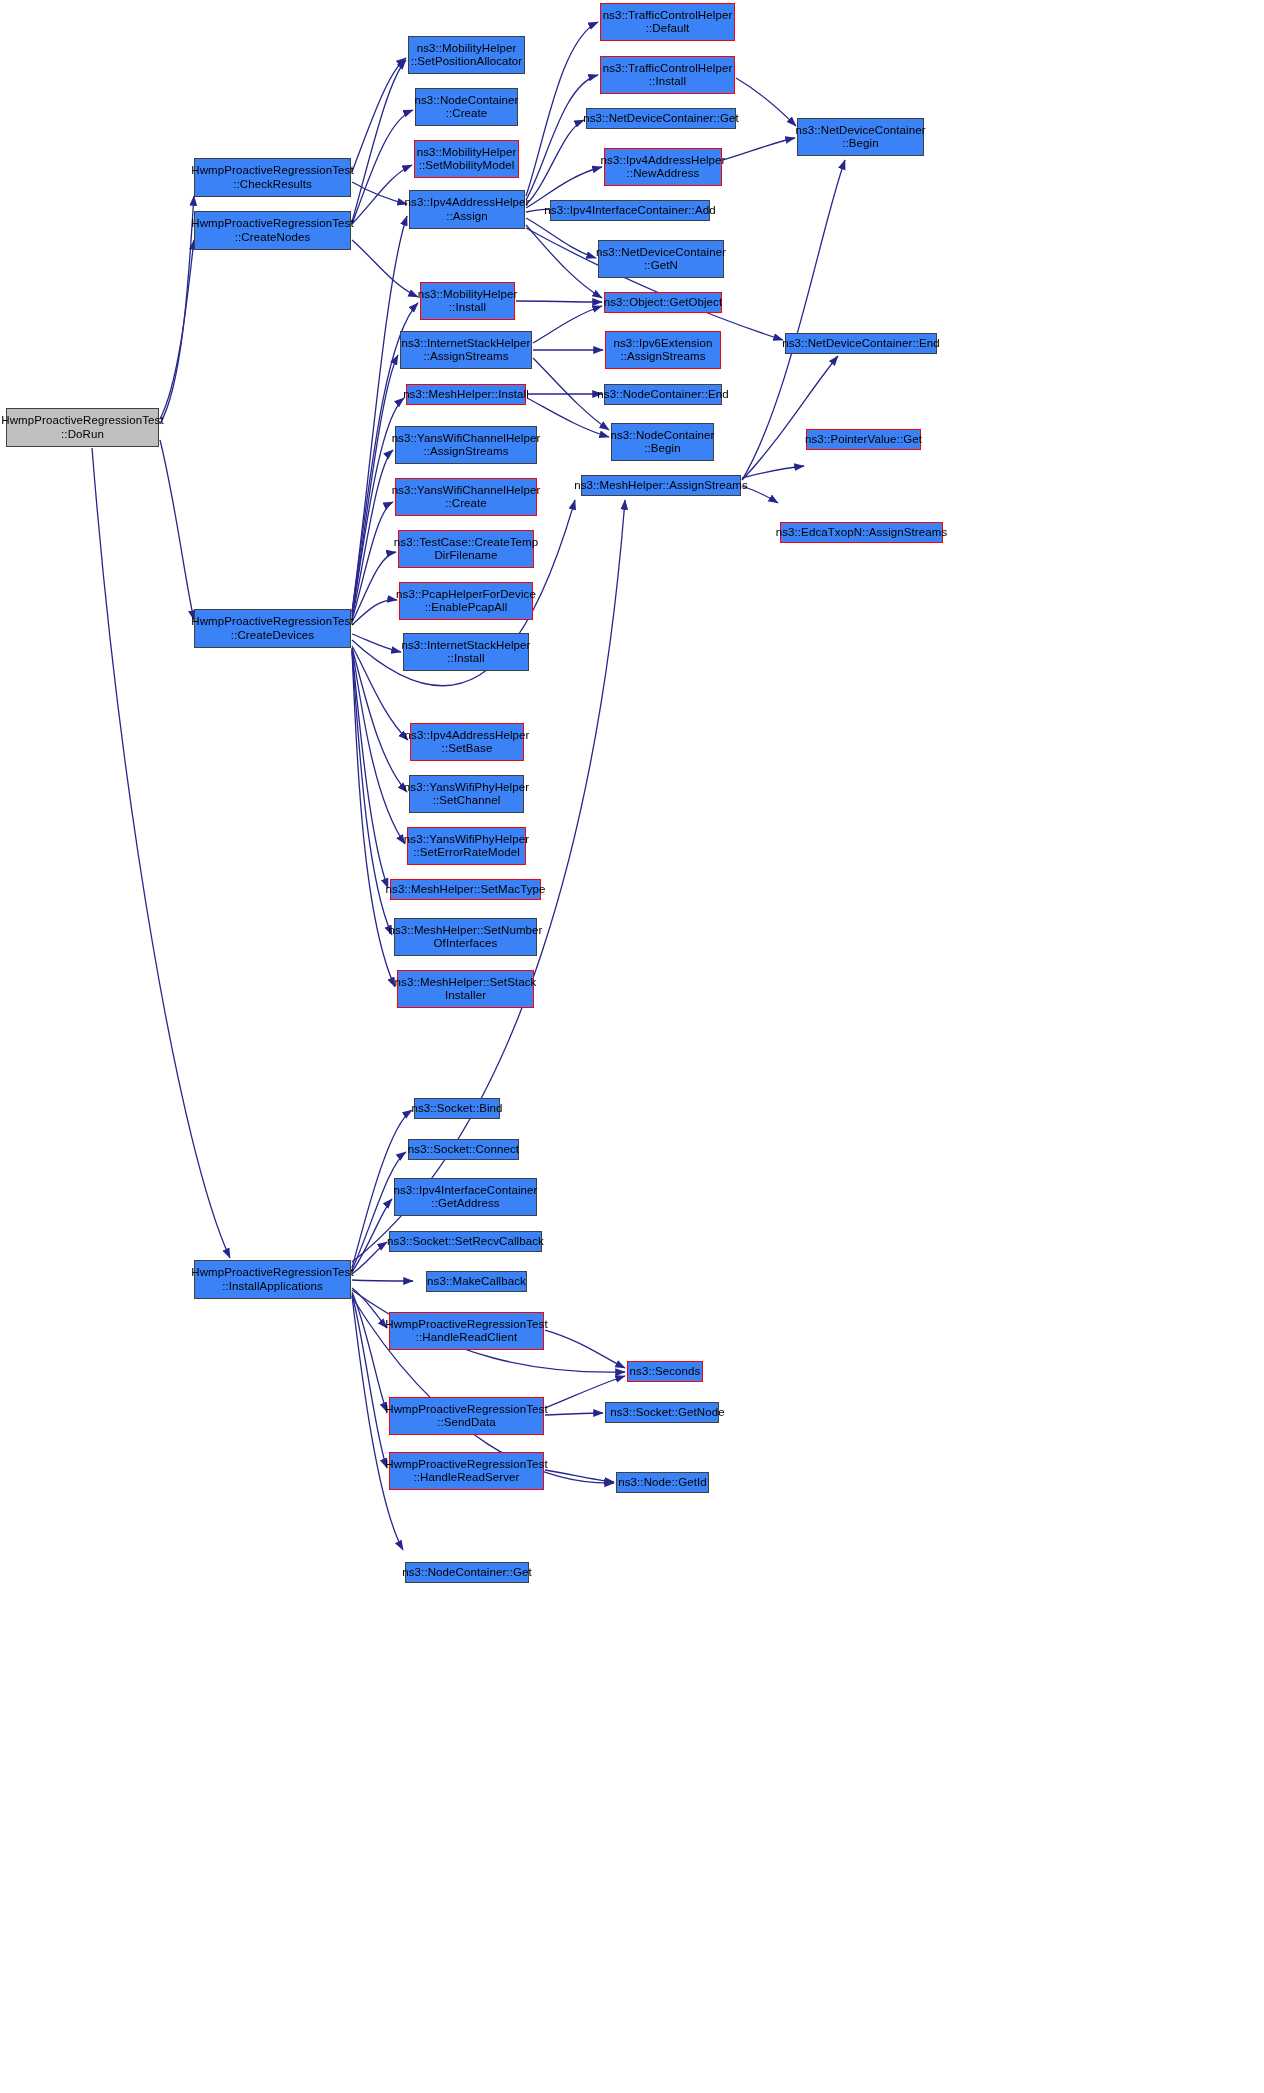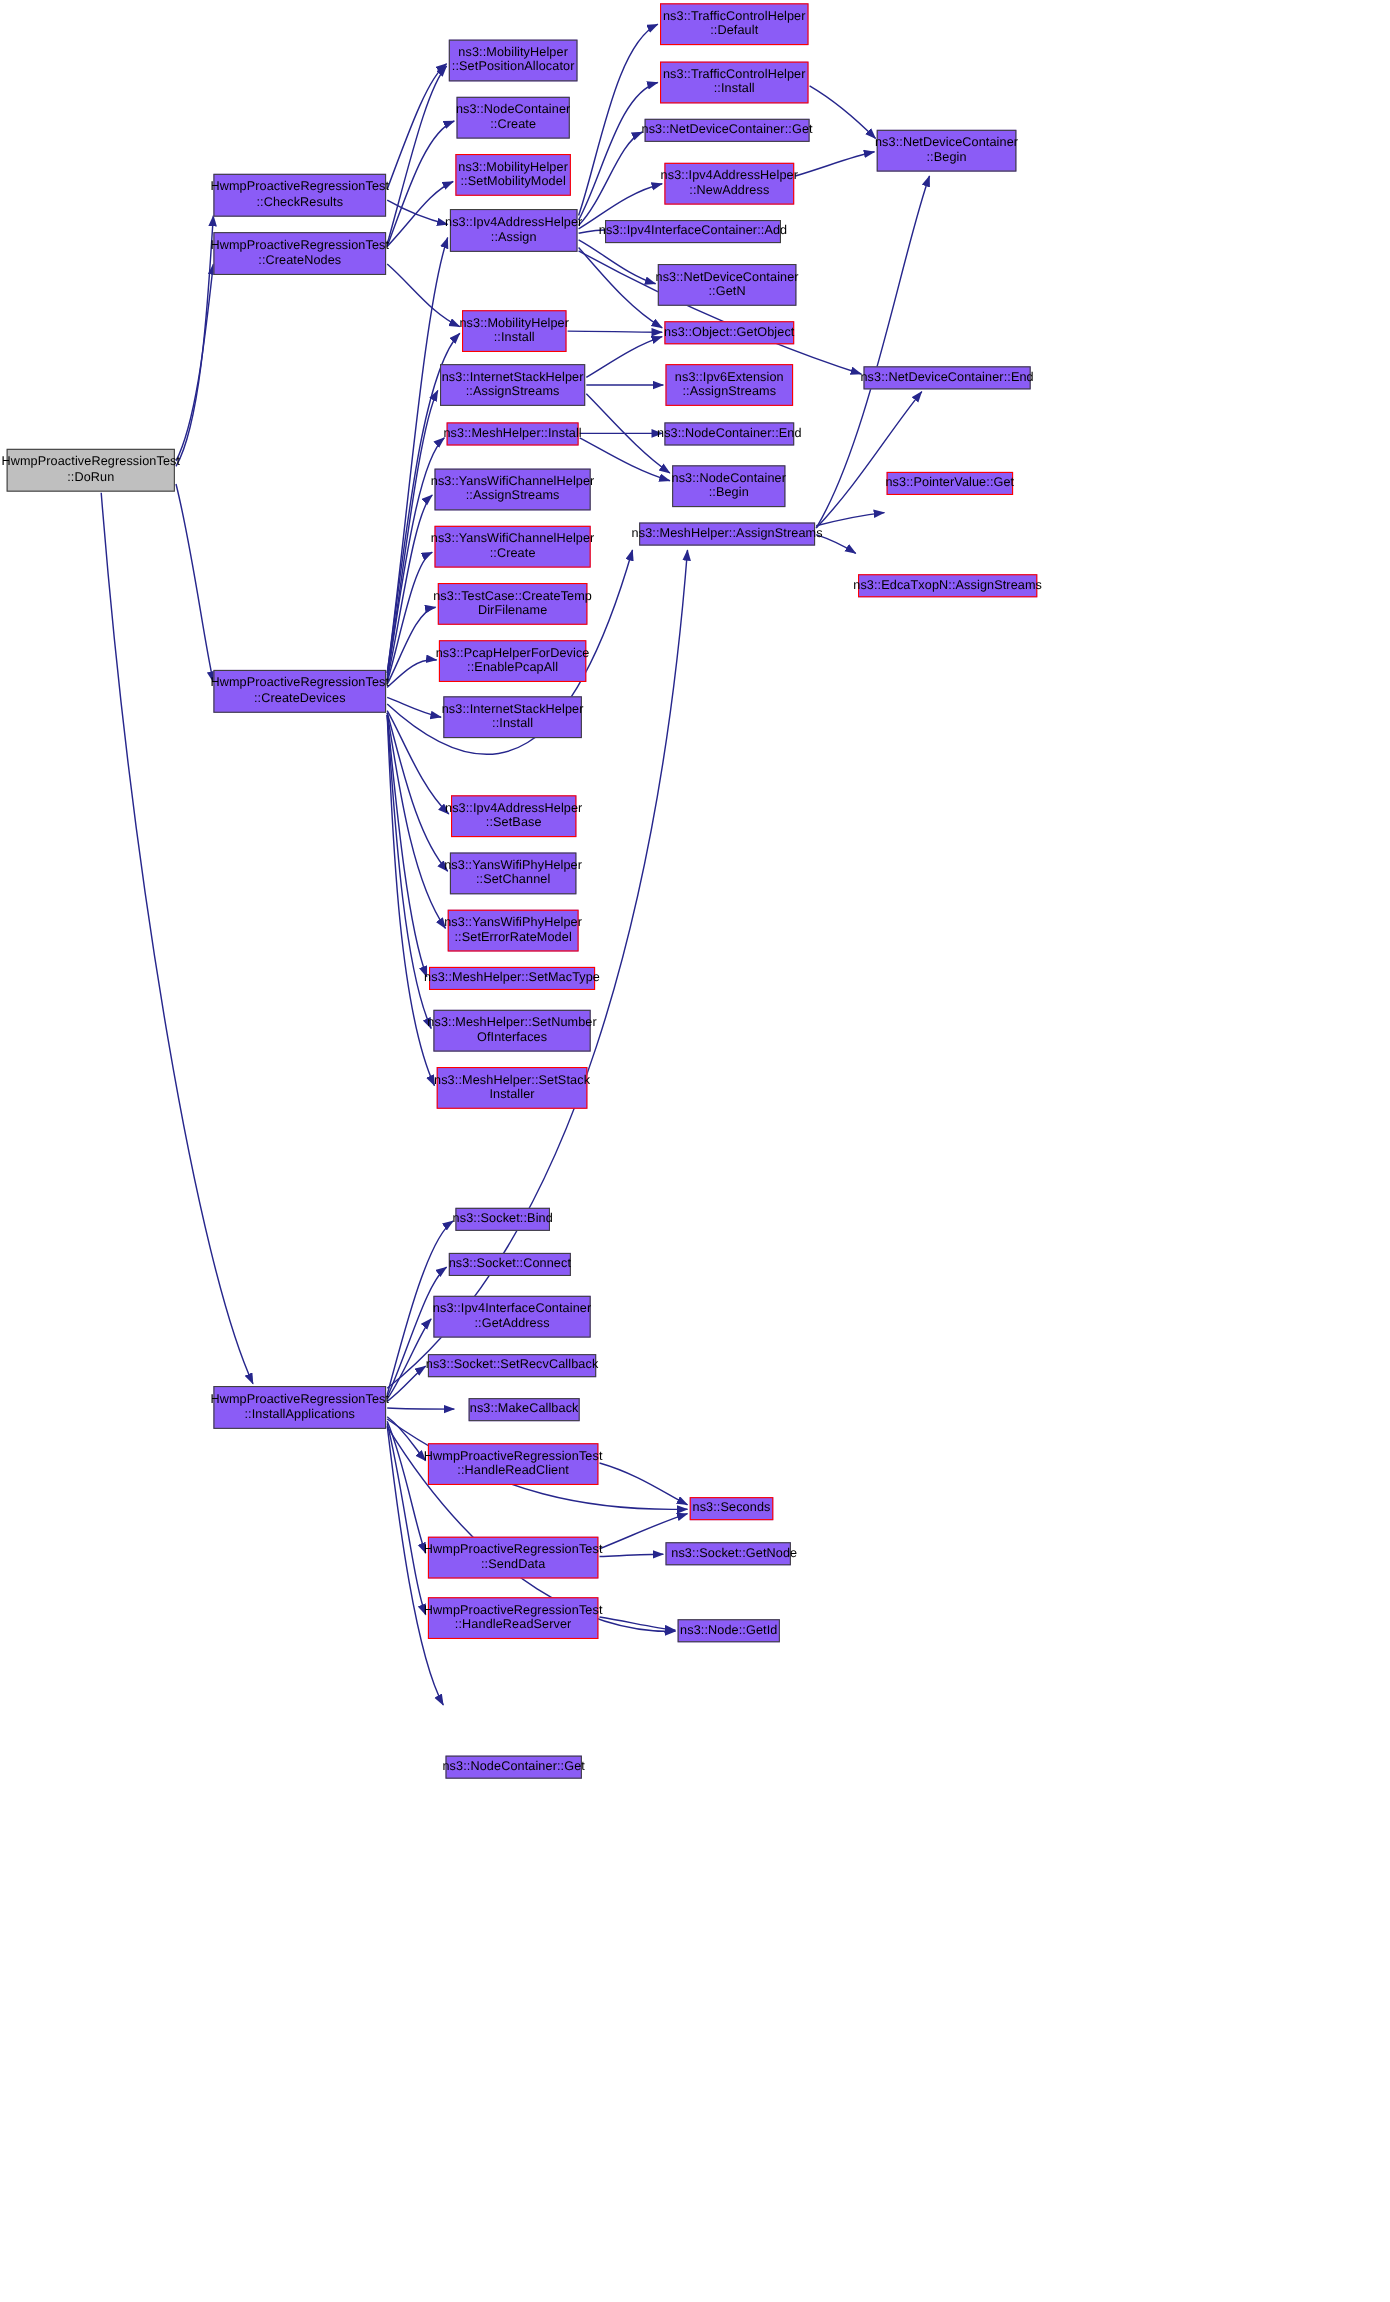--- a/index.html
+++ b/index.html
@@ -27,21 +27,21 @@
   .node {
     position: absolute;
     box-sizing: border-box;
     display: flex;
     align-items: center;
     justify-content: center;
     text-align: center;
     font-size: 11.5px;
     line-height: 13.5px;
     color: #000000;
-    background: #8b5cf6;
+    background: #3b82f6;
     border: 1px solid #404040;
     letter-spacing: 0.1px;
     white-space: pre-line;
     padding: 1px 2px;
   }
   .node.red {
     border-color: #ff0000;
   }
   .node.root {
     background: #bfbfbf;
@@ -173,21 +173,21 @@
       <div class="node" style="left: 394px; top: 1178px; width: 143px; height: 38px;">ns3::Ipv4InterfaceContainer
 ::GetAddress</div>
       <div class="node" style="left: 389px; top: 1231px; width: 153px; height: 21px;">ns3::Socket::SetRecvCallback</div>
       <div class="node" style="left: 415px; top: 1271px; width: 101px; height: 21px; margin-left: 11px;">ns3::MakeCallback</div>
       <div class="node red" style="left: 389px; top: 1312px; width: 155px; height: 38px;">HwmpProactiveRegressionTest
 ::HandleReadClient</div>
       <div class="node red" style="left: 389px; top: 1397px; width: 155px; height: 38px;">HwmpProactiveRegressionTest
 ::SendData</div>
       <div class="node red" style="left: 389px; top: 1452px; width: 155px; height: 38px;">HwmpProactiveRegressionTest
 ::HandleReadServer</div>
-      <div class="node" style="left: 405px; top: 1596px; width: 124px; height: 21px;">ns3::NodeContainer::Get</div>
+      <div class="node" style="left: 405px; top: 1562px; width: 124px; height: 21px;">ns3::NodeContainer::Get</div>
       <div class="node red" style="left: 600px; top: 3px; width: 135px; height: 38px;">ns3::TrafficControlHelper
 ::Default</div>
       <div class="node red" style="left: 600px; top: 56px; width: 135px; height: 38px;">ns3::TrafficControlHelper
 ::Install</div>
       <div class="node" style="left: 586px; top: 108px; width: 150px; height: 21px;">ns3::NetDeviceContainer::Get</div>
       <div class="node red" style="left: 604px; top: 148px; width: 118px; height: 38px;">ns3::Ipv4AddressHelper
 ::NewAddress</div>
       <div class="node" style="left: 550px; top: 200px; width: 160px; height: 21px;">ns3::Ipv4InterfaceContainer::Add</div>
       <div class="node" style="left: 598px; top: 240px; width: 126px; height: 38px;">ns3::NetDeviceContainer
 ::GetN</div>

